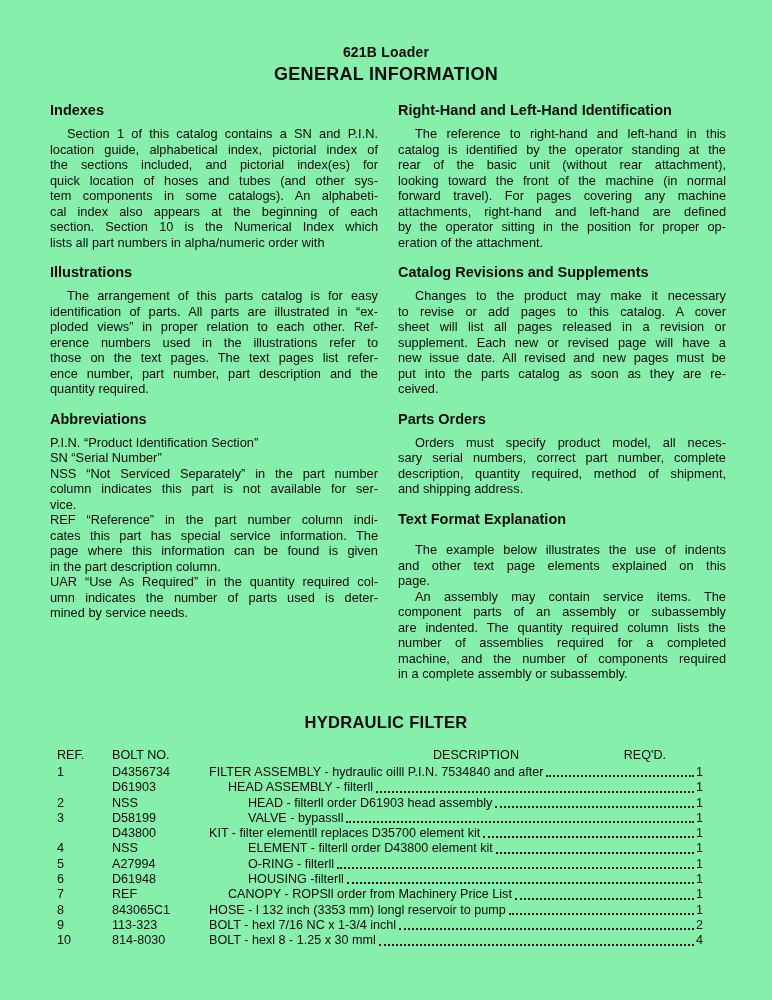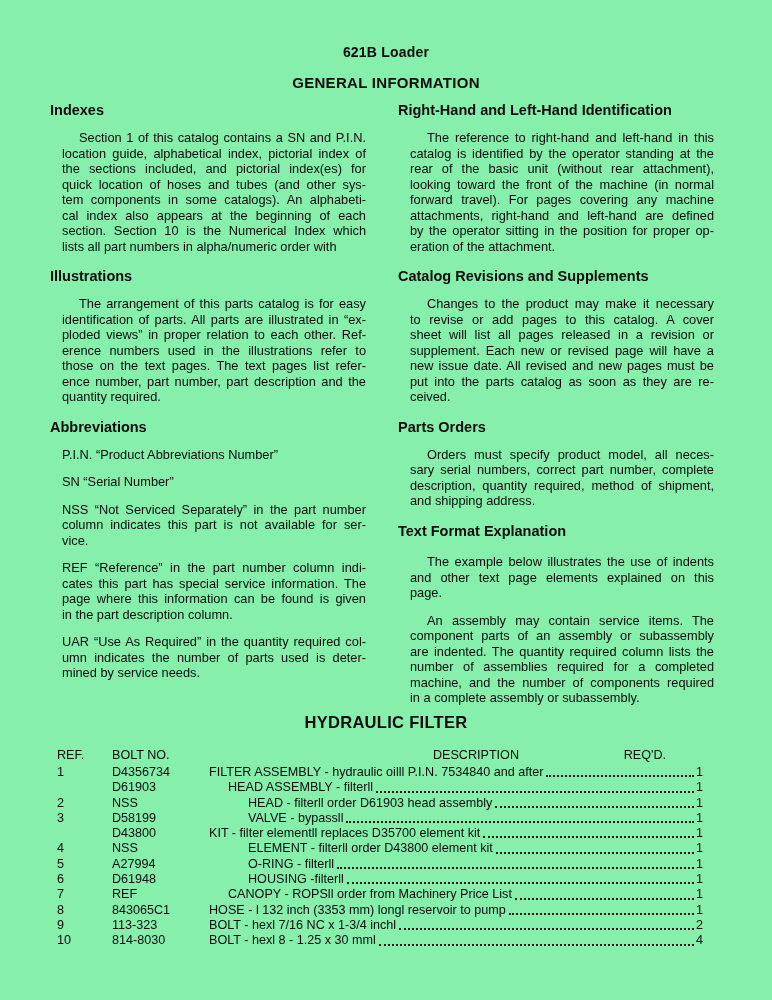--- a/index.html
+++ b/index.html
@@ -3,28 +3,28 @@
 <meta charset="utf-8">
 <style>
   html,body { margin:0; padding:0; background:#ffffff; }
   .page {
     position:relative; width:772px; height:1000px; background:#86efac;
     font-family:"Liberation Sans", sans-serif; color:#0b0b0b; overflow:hidden;
   }
   
   .masthead { position:absolute; top:44px; left:0; width:100%; text-align:center; }
   .model   { font-size:14px; font-weight:bold; letter-spacing:.2px; }
-  .gtitle  { font-size:15px; font-weight:bold; margin-top:14px; letter-spacing:.3px; }
+  .gtitle  { font-size:18px; font-weight:bold; margin-top:4px; letter-spacing:.3px; }
 
   
   .columns { position:absolute; top:102px; left:50px; width:676px; display:flex; gap:20px; }
   .col { width:329px; }
   h2.sec { font-size:14.5px; font-weight:bold; margin:14px 0 8px 0; }
   .col > h2.sec:first-child { margin-top:0; }
-  .jl { font-size:12.8px; line-height:15.5px; margin:12px; }
+  .jl { font-size:12.8px; line-height:15.5px; margin:0; }
   .jl div { text-align:justify; text-align-last:justify; }
   .jl div:last-child { text-align-last:left; }
   .indent div:first-child { text-indent:17px; }
   .mt { margin-top:15.5px; }
 
   
   .parts { position:absolute; top:712px; left:0; width:100%; }
   .parts-title { text-align:center; font-size:16.5px; font-weight:bold; letter-spacing:.3px; line-height:20px; }
   .ptable { margin:16px 0 0 57px; width:646px; font-size:12.6px; }
   .thead { display:flex; line-height:15px; margin-bottom:2px; }
@@ -72,21 +72,21 @@
           <div>identification of parts. All parts are illustrated in “ex-</div>
           <div>ploded views” in proper relation to each other. Ref-</div>
           <div>erence numbers used in the illustrations refer to</div>
           <div>those on the text pages. The text pages list refer-</div>
           <div>ence number, part number, part description and the</div>
           <div>quantity required.</div>
         </div>
 
       <h2 class="sec">Abbreviations</h2>
       <div class="jl">
-          <div>P.I.N. “Product Abbreviations Number”</div>
+          <div>P.I.N. “Product Identification Section”</div>
         </div>
       <div class="jl">
           <div>SN “Serial Number”</div>
         </div>
       <div class="jl">
           <div>NSS “Not Serviced Separately” in the part number</div>
           <div>column indicates this part is not available for ser-</div>
           <div>vice.</div>
         </div>
       <div class="jl">

